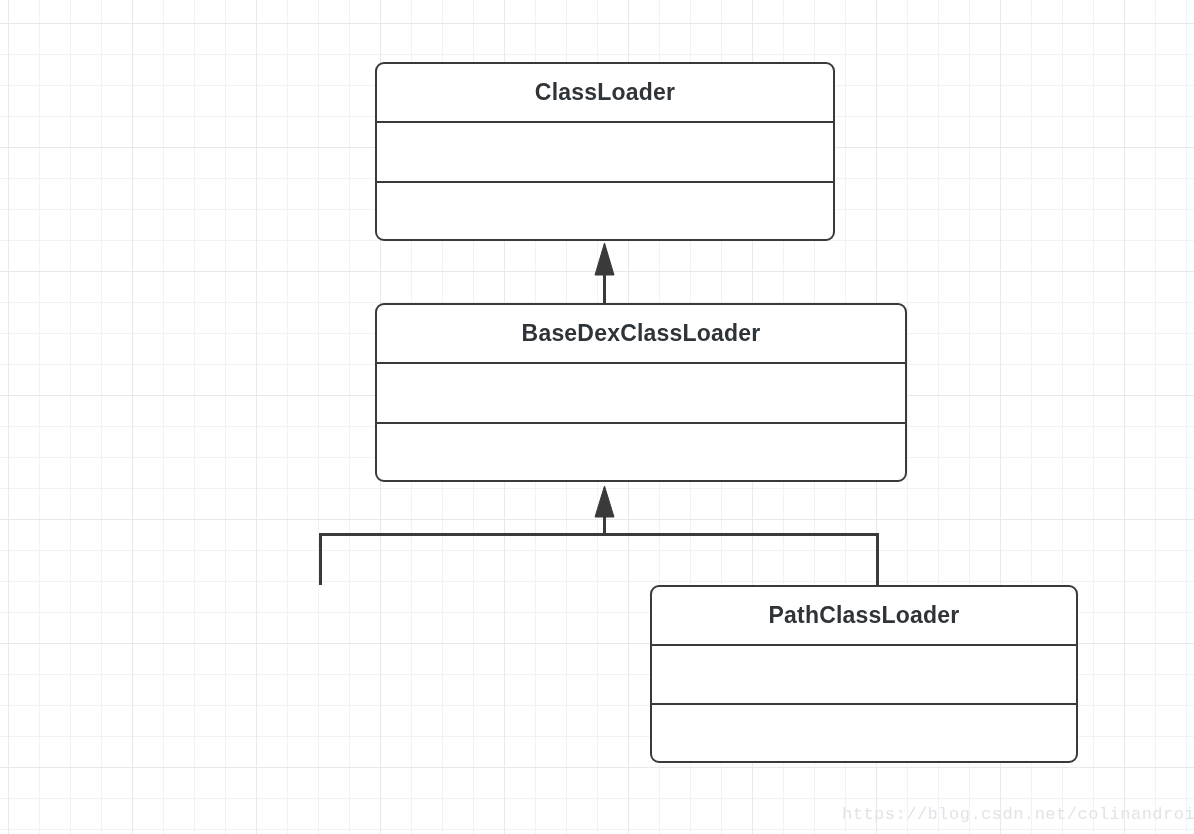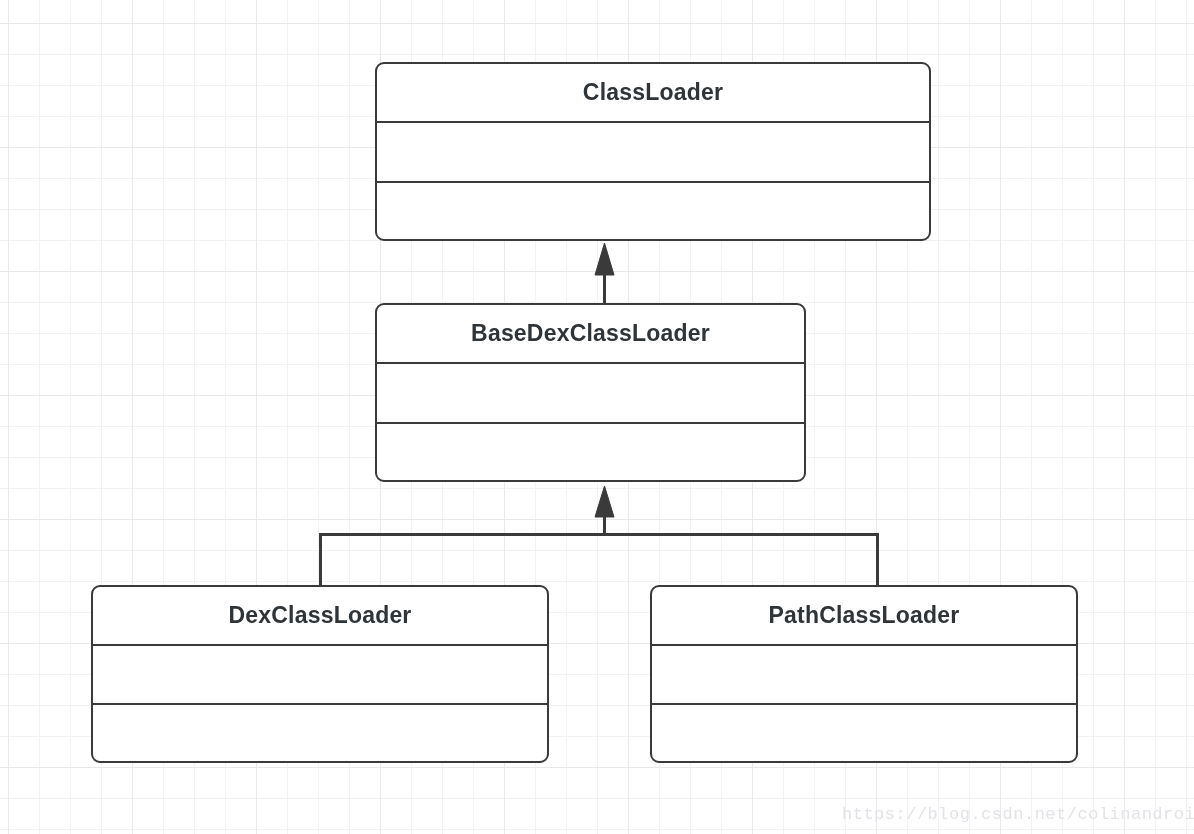--- a/index.html
+++ b/index.html
@@ -43,22 +43,22 @@
     display:flex;align-items:center;justify-content:center;
     font-size:23px;font-weight:bold;color:var(--title-text);
     letter-spacing:0.2px;
   }
   .box-fields{
     box-sizing:border-box;
     height:60px;flex:0 0 60px;
     border-bottom:2.5px solid var(--box-border);
   }
   .box-methods{flex:1 1 auto;}
-  #box-classloader       {left:375px;top:62px; width:556px;height:179px;}
-  #box-basedexclassloader{left:375px;top:303px;width:431px;height:179px;}
+  #box-classloader       {left:375px;top:62px; width:460px;height:179px;}
+  #box-basedexclassloader{left:375px;top:303px;width:532px;height:179px;}
   #box-dexclassloader    {left:91px; top:585px;width:458px;height:178px;}
   #box-pathclassloader   {left:650px;top:585px;width:428px;height:178px;}
   #box-dexclassloader .box-title,
   #box-pathclassloader .box-title{height:59px;flex:0 0 59px;}
   #box-dexclassloader .box-fields,
   #box-pathclassloader .box-fields{height:59px;flex:0 0 59px;}
   .watermark{
     position:absolute;left:842px;top:805px;
     font-family:"Liberation Mono","DejaVu Sans Mono",monospace;
     font-size:17px;color:var(--watermark-text);
@@ -91,25 +91,20 @@
     <div class="box-fields"></div>
     <div class="box-methods"></div>
   </div>
 
   <div class="class-box" id="box-basedexclassloader">
     <div class="box-title">BaseDexClassLoader</div>
     <div class="box-fields"></div>
     <div class="box-methods"></div>
   </div>
 
-  <div class="class-box" id="box-dexclassloader">
-    <div class="box-title">DexClassLoader</div>
-    <div class="box-fields"></div>
-    <div class="box-methods"></div>
-  </div>
 
   <div class="class-box" id="box-pathclassloader">
     <div class="box-title">PathClassLoader</div>
     <div class="box-fields"></div>
     <div class="box-methods"></div>
   </div>
 
   <div class="watermark">https://blog.csdn.net/colinandroid</div>
 
 </div>

